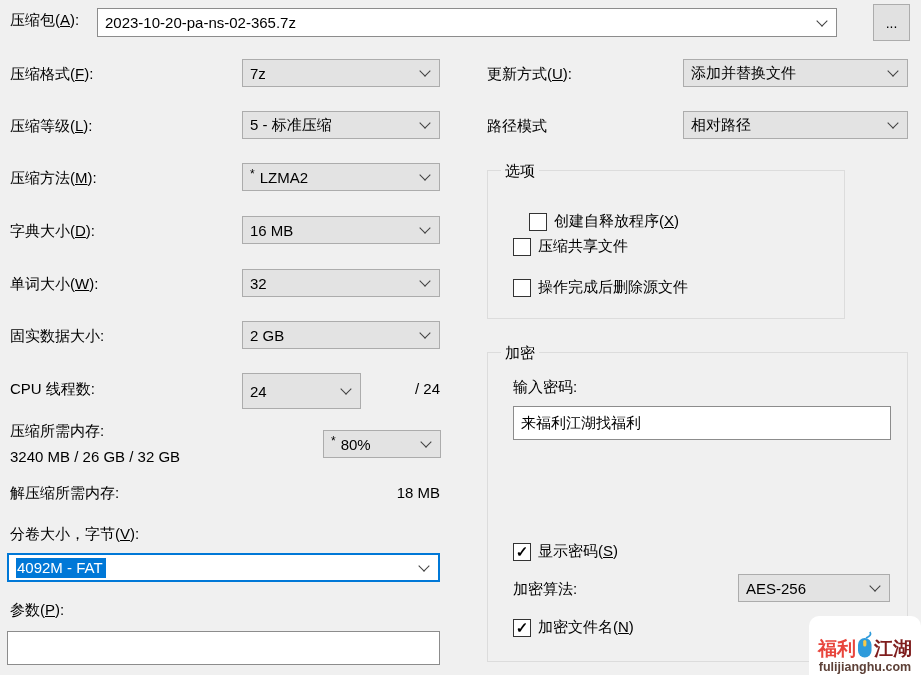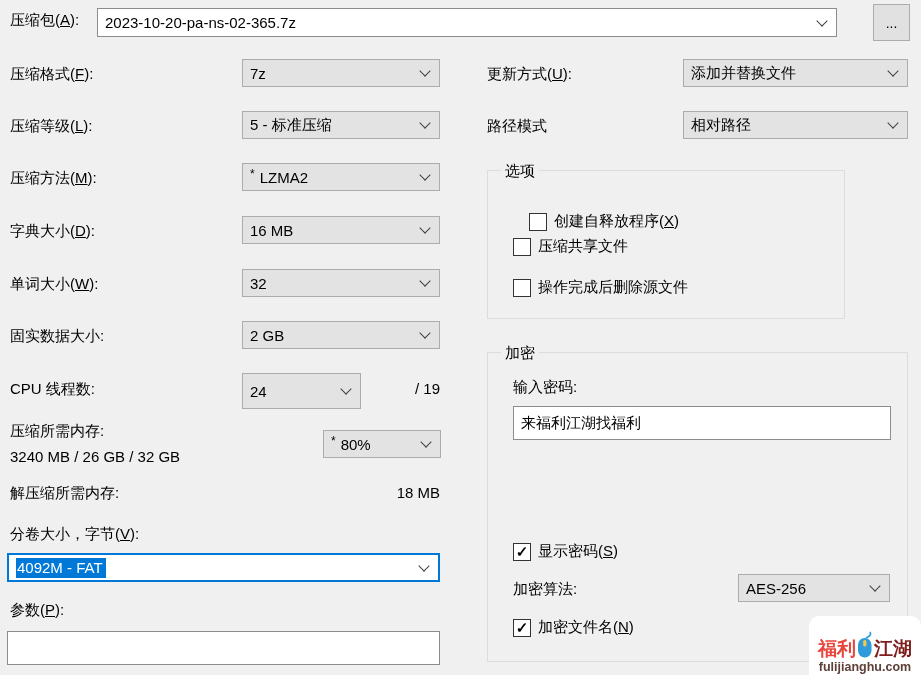--- a/index.html
+++ b/index.html
@@ -97,21 +97,21 @@
 <div class="combo" style="left:242px; top:321px; width:198px; height:28px;">
   <span>2 GB</span>
     <span class="chev"></span>
 </div>
 
 <div class="abs" style="left:10px; top:380px;">CPU 线程数:</div>
 <div class="combo" style="left:242px; top:373px; width:119px; height:36px;">
   <span>24</span>
     <span class="chev"></span>
 </div>
-<div class="abs ralign" style="left:393px; top:380px; width:47px;">/ 19</div>
+<div class="abs ralign" style="left:393px; top:380px; width:47px;">/ 24</div>
 
 <div class="abs" style="left:10px; top:422px;">压缩所需内存:</div>
 <div class="abs" style="left:10px; top:448px;">3240 MB / 26 GB / 32 GB</div>
 <div class="combo" style="left:323px; top:430px; width:118px; height:28px;">
   <span class="star">*</span>
     <span>80%</span>
     <span class="chev"></span>
 </div>
 
 <div class="abs" style="left:10px; top:484px;">解压缩所需内存:</div>

